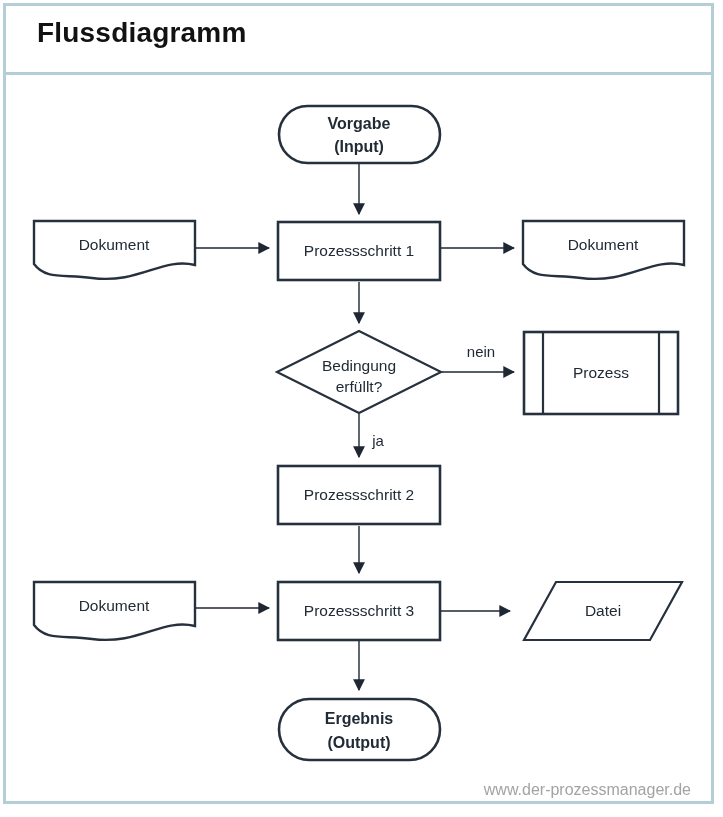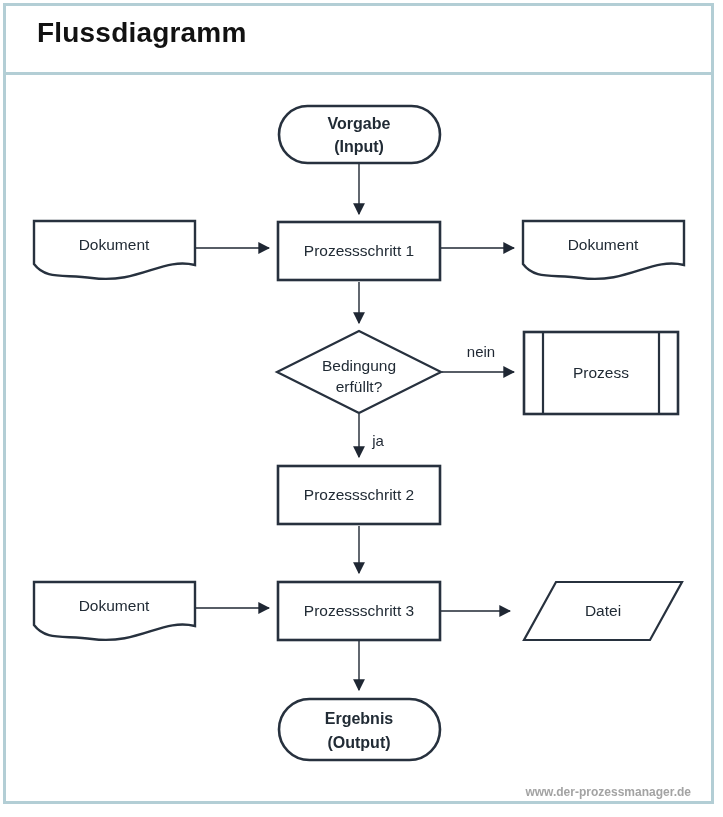--- a/index.html
+++ b/index.html
@@ -60,23 +60,22 @@
   text.edge-label {
     fill: #1f2733;
     font-family: "Liberation Sans", sans-serif;
     font-size: 15px;
     text-anchor: middle;
   }
   .footer {
     position: absolute;
     right: 32px;
     bottom: 18px;
-    font-size: 12px;
+    font-size: 16px;
     color: #a3a3a3;
-    font-weight: bold;
   }
 </style>
 </head>
 <body>
 
 <div class="canvas">
 
   <div class="frame"></div>
 
   <div class="header">

